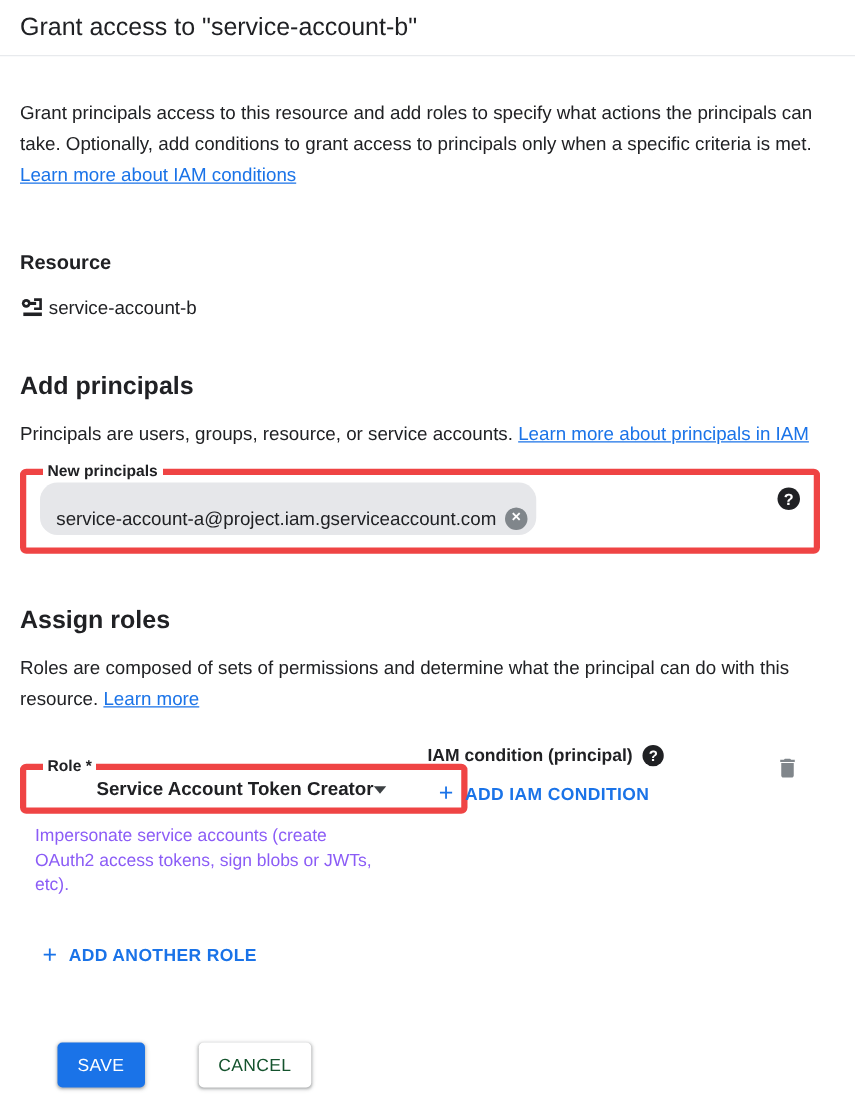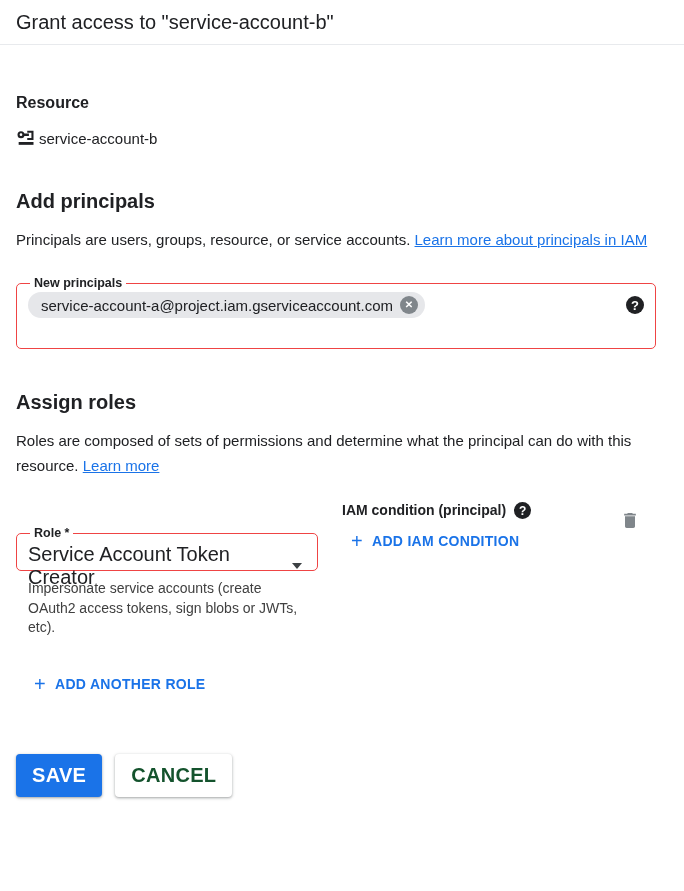--- a/index.html
+++ b/index.html
@@ -31,67 +31,67 @@
   .resource-row {
     display: flex; align-items: center; gap: 3px;
     margin-top: 15px; font-size: 15px;
   }
   .section-heading {
     font-size: 20px; font-weight: 700; margin-top: 41px; line-height: 24px;
   }
   .section-heading.assign { }
   .para.tight { margin-top: 14px; }
   fieldset.outlined-field {
-    border: 1px solid #ef4444; border-radius: 5px;
-    margin-top: 24px; padding: 2px 11px 10px 11px;
+    border: 5px solid #ef4444; border-radius: 5px;
+    margin-top: 10px; padding: 2px 11px 10px 11px;
   }
   fieldset.outlined-field legend {
     font-size: 12.5px; font-weight: 700; color: #202124;
     padding: 0 4px; margin-left: 2px; line-height: 14px;
   }
   .principals-field { width: 640px; height: 73px; }
   .principals-inner { display: flex; align-items: flex-start; }
   .chip {
     display: inline-flex; align-items: center; gap: 7px;
     background: #e6e7ea; border-radius: 14px;
-    padding: 4px 7px 4px 13px; font-size: 15px; color: #202124;
+    padding: 20px 7px 4px 13px; font-size: 15px; color: #202124;
     max-width: 560px; white-space: nowrap;
   }
   .chip-remove {
     width: 18px; height: 18px; border-radius: 50%;
     background: #80868b; color: #fff; border: none; cursor: pointer;
     font-size: 10px; font-weight: 700; line-height: 18px; text-align: center;
     display: inline-flex; align-items: center; justify-content: center;
     flex: none; font-family: "Liberation Sans", sans-serif;
   }
   .help-dot {
     width: 18px; height: 18px; border-radius: 50%;
     background: #202124; color: #fff; border: none; cursor: pointer;
     font-size: 13px; font-weight: 700;
     display: inline-flex; align-items: center; justify-content: center;
     flex: none; font-family: "Liberation Sans", sans-serif;
   }
   .principals-inner .help-dot { margin-left: auto; margin-top: 4px; }
   .role-row { display: flex; align-items: flex-start; margin-top: 24px; }
   .role-col { width: 302px; flex: none; }
   .role-field {
-    width: 302px; height: 45px; margin-top: 0;
+    width: 358px; height: 45px; margin-top: 0;
     padding: 0 11px 6px 11px; cursor: pointer;
   }
   .role-value-row {
-    display: flex; align-items: center; justify-content: space-between;
-    font-size: 20px; margin-top: 1px;
+    display: flex; align-items: center; justify-content: center;
+    font-size: 15px; margin-top: 1px; font-weight: bold;
   }
   .dropdown-arrow {
     width: 0; height: 0; border-left: 5px solid transparent;
     border-right: 5px solid transparent; border-top: 6px solid #3c4043;
     margin-right: 4px;
   }
   .role-helper {
-    font-size: 14px; line-height: 19.5px; color: #404040;
+    font-size: 14px; line-height: 19.5px; color: #8b5cf6;
     margin: 8px 0 0 12px; width: 276px;
   }
   .condition-col { margin-left: 24px; }
   .condition-label-row {
     display: flex; align-items: center; gap: 8px;
     font-size: 14px; font-weight: 700; line-height: 17px; margin-top: 0;
   }
   .condition-label-row .help-dot { width: 17px; height: 17px; font-size: 12px; }
   .text-button {
     display: inline-flex; align-items: center; gap: 9px;
@@ -100,43 +100,44 @@
     letter-spacing: 0.3px; font-family: "Liberation Sans", sans-serif;
     padding: 0;
   }
   .plus-glyph { font-size: 20px; font-weight: 400; line-height: 18px; }
   .add-condition-btn { margin: 13px 0 0 9px; }
   .delete-col { margin-left: auto; margin-right: 28px; margin-top: 8px; }
   .icon-button { background: none; border: none; cursor: pointer; padding: 0; }
   .add-role-btn { margin: 37px 0 0 18px; }
   .actions-row { display: flex; align-items: center; gap: 13px; margin-top: 59px; }
   .btn {
-    font-size: 20px; font-weight: 700; letter-spacing: 0.3px;
+    font-size: 14px; font-weight: 400; letter-spacing: 0.3px;
     border-radius: 4px; cursor: pointer; border: none;
-    padding: 10px 16px; font-family: "Liberation Sans", sans-serif;
+    padding: 10px 16px; font-family: "Liberation Sans", sans-serif; margin-left: 30px;
   }
   .btn-primary {
     background: #1a73e8; color: #fff;
     box-shadow: 0 1px 2px rgba(60,64,67,.3), 0 1px 3px 1px rgba(60,64,67,.15);
   }
   .btn-secondary {
     background: #fff; color: #14532d;
     box-shadow: 0 1px 2px rgba(60,64,67,.3), 0 1px 3px 1px rgba(60,64,67,.15);
   }
   .sa-icon { flex: none; display: inline-flex; }
 </style>
 </head>
 <body>
 
 <div class="dialog-header">
   <div class="dialog-title">Grant access to "service-account-b"</div>
 </div>
 
 <div class="content">
 
+  <p class="para"><span>Grant principals access to this resource and add roles to specify what actions the principals can take. Optionally, add conditions to grant access to principals only when a specific criteria is met. </span><a class="inline-link">Learn more about IAM conditions</a></p>
 
   <h3 class="section-sub-heading">Resource</h3>
 
   <div class="resource-row">
     <span class="sa-icon">
       <svg width="20" height="20" viewBox="0 0 24 24">
         <circle cx="6" cy="8" r="4.2" fill="#202124"></circle>
         <circle cx="6" cy="8" r="1.6" fill="#ffffff"></circle>
         <rect x="9" y="6.6" width="6.5" height="3" fill="#202124"></rect>
         <path d="M13.5 3.2 H21 V14.4 H13.5 V11.9 H18.5 V5.7 H13.5 Z" fill="#202124"></path>

